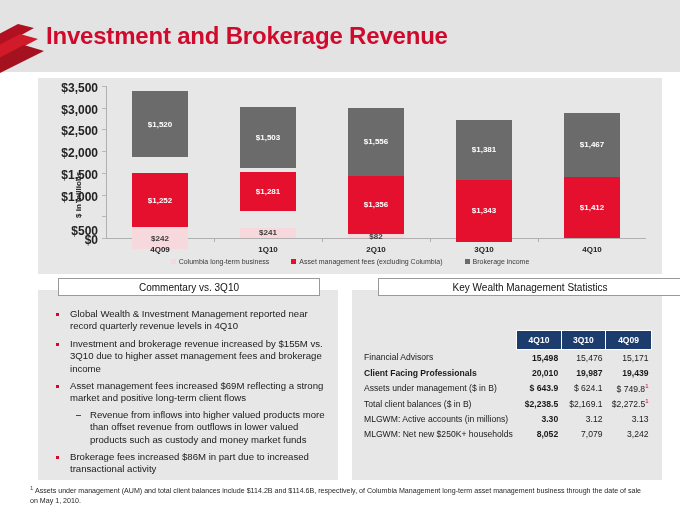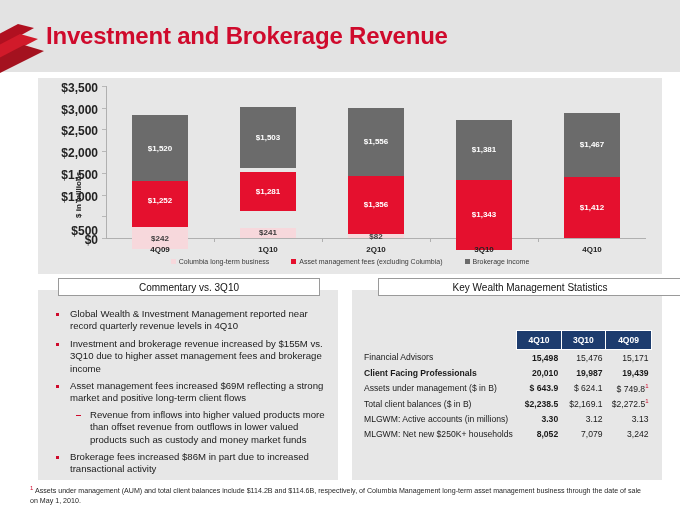--- a/index.html
+++ b/index.html
@@ -168,21 +168,21 @@
     <div class="axis-v" id="axis-v" style="left: 68px; top: 8px; height: 152px;"></div>
     <div class="axis-h" id="axis-h" style="left: 68px; top: 160px; width: 540px;"></div>
     <div id="bars">
         <div class="bar-group" style="left: 94px; top: 8px; width: 56px; height: 152px;">
           <div class="seg columbia" style="height: 22px; top: 141.49px;">
             <span>$242</span>
           </div>
           <div class="seg assetmgmt" style="height: 54.3726px; top: 87.1177px;">
             <span>$1,252</span>
           </div>
-          <div class="seg brokerage" style="height: 66.0114px; top: 29px;">
+          <div class="seg brokerage" style="height: 66.0114px; top: 5px;">
             <span>$1,520</span>
           </div>
         </div>
         <div class="bar-group" style="left: 202px; top: 8px; width: 56px; height: 152px;">
           <div class="seg columbia" style="height: 10.4663px; top: 141.534px;">
             <span>$241</span>
           </div>
           <div class="seg assetmgmt" style="height: 39px; top: 85.9017px;">
             <span>$1,281</span>
           </div>
@@ -195,21 +195,21 @@
             <span>$82</span>
           </div>
           <div class="seg assetmgmt" style="height: 58.8891px; top: 89.5497px;">
             <span>$1,356</span>
           </div>
           <div class="seg brokerage" style="height: 67.5749px; top: 21.9749px;">
             <span>$1,556</span>
           </div>
         </div>
         <div class="bar-group" style="left: 418px; top: 8px; width: 56px; height: 152px;">
-          <div class="seg assetmgmt" style="height: 70px; top: 93.6754px;">
+          <div class="seg assetmgmt" style="height: 62px; top: 93.6754px;">
             <span>$1,343</span>
           </div>
           <div class="seg brokerage" style="height: 59.9749px; top: 33.7006px;">
             <span>$1,381</span>
           </div>
         </div>
         <div class="bar-group" style="left: 526px; top: 8px; width: 56px; height: 152px;">
           <div class="seg assetmgmt" style="height: 61.3211px; top: 90.6789px;">
             <span>$1,412</span>
           </div>

